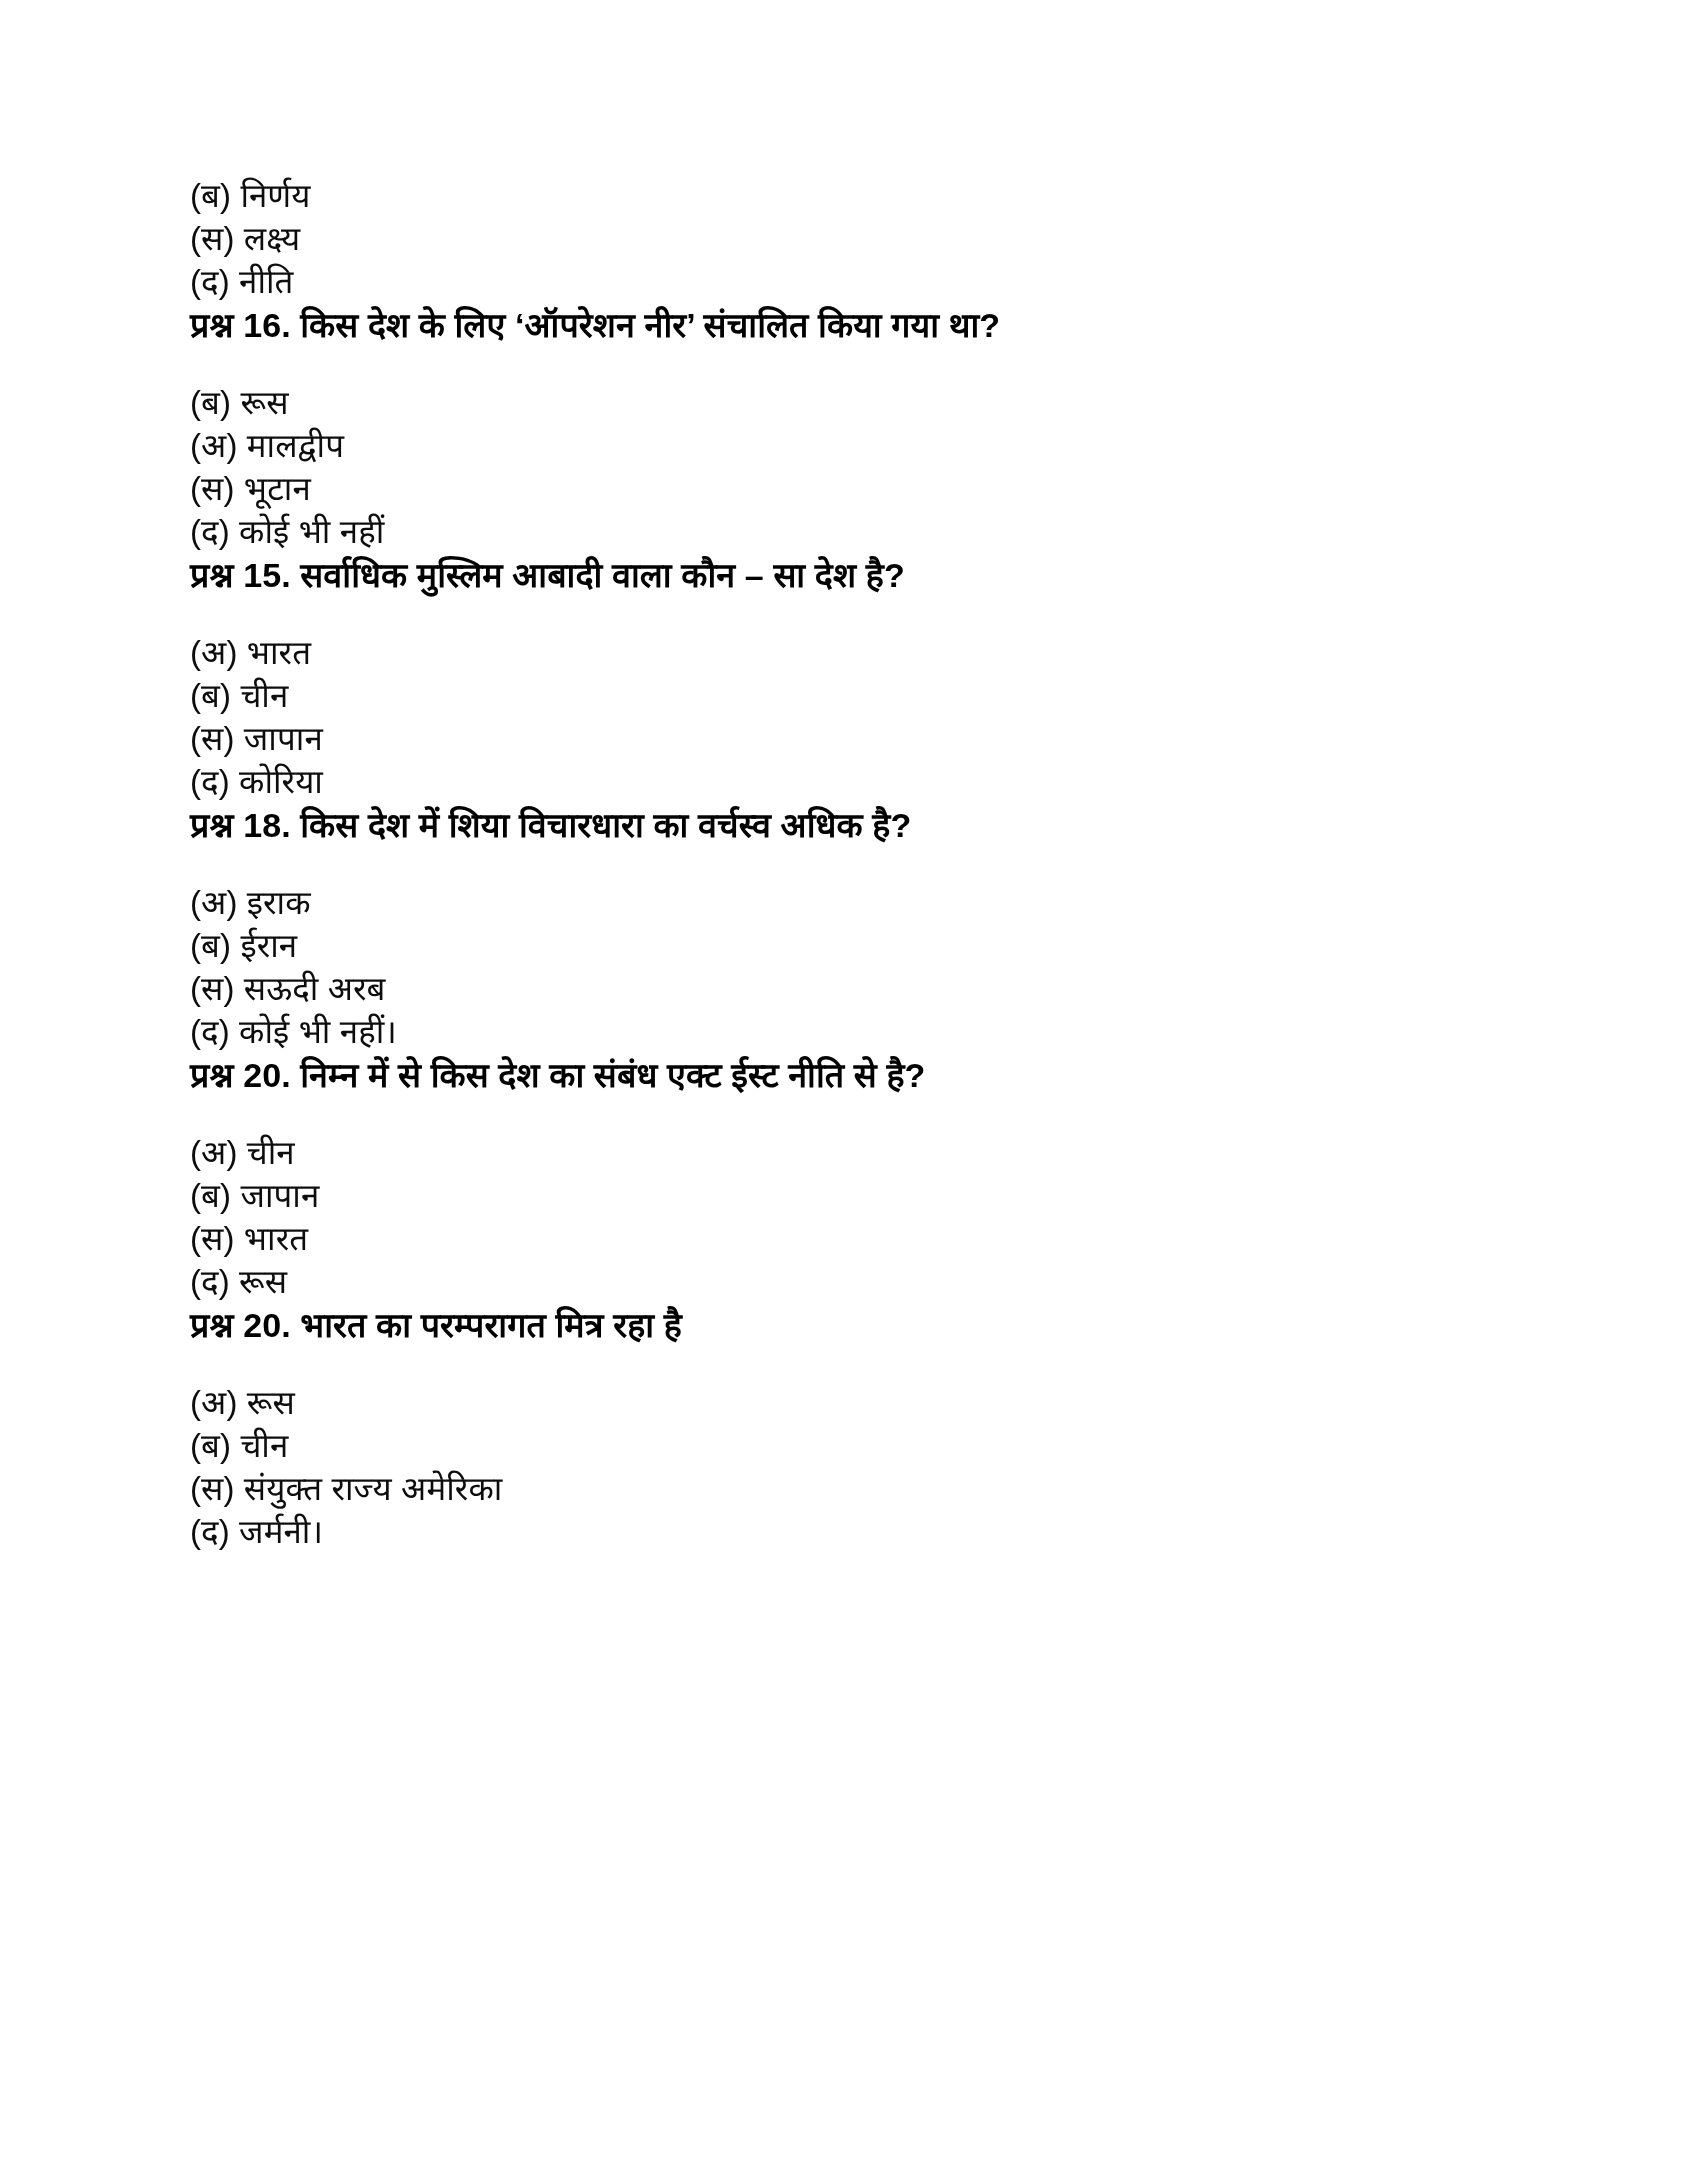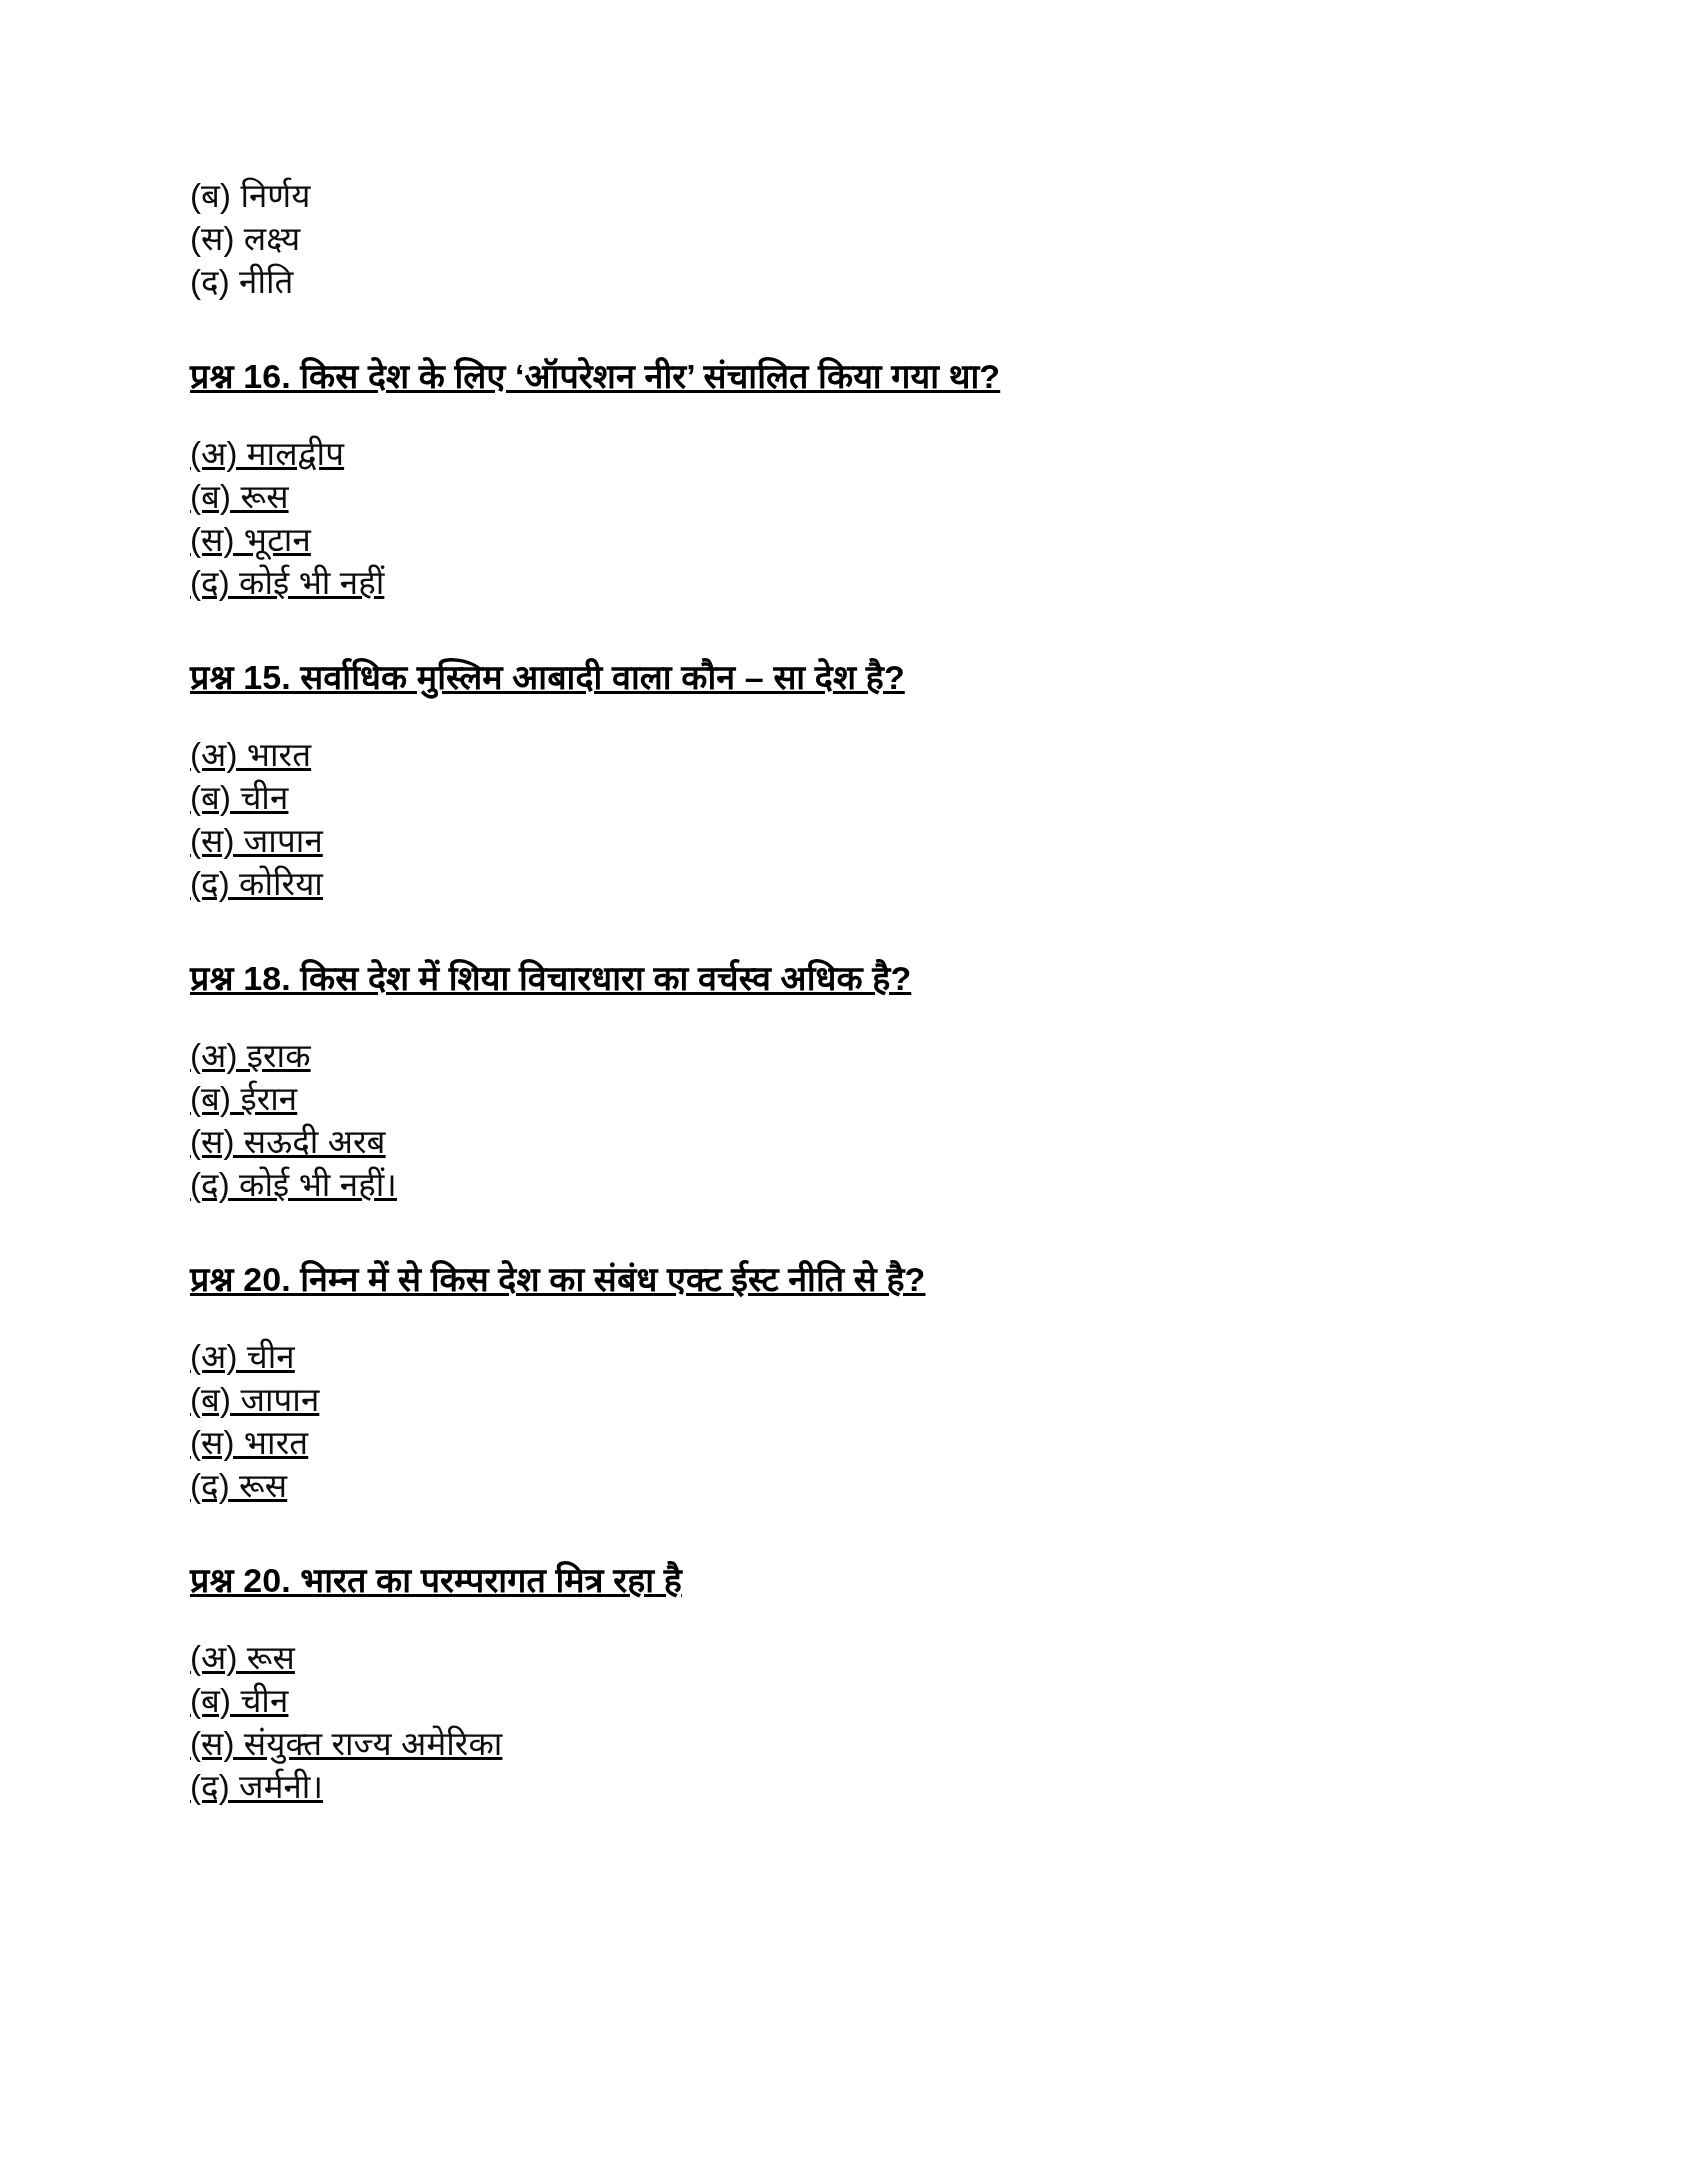--- a/index.html
+++ b/index.html
@@ -48,22 +48,20 @@
     font-size: 33px;
     font-weight: 400;
     line-height: 43px;
     color: #0d0d0d;
     white-space: nowrap;
     letter-spacing: 0.1px;
   }
 
   
   .qblock {
-    margin-top: 51px;
-    text-decoration: underline;
   }
 
   .qblock .question {
     font-family: "Liberation Sans", "DejaVu Sans", sans-serif;
     font-size: 34px;
     font-weight: 700;
     line-height: 44px;
     color: #000000;
     margin: 0 0 34px 0;
     white-space: nowrap;
@@ -89,22 +87,22 @@
       <ul class="option-list">
         <li class="option">(ब) निर्णय</li>
         <li class="option">(स) लक्ष्य</li>
         <li class="option">(द) नीति</li>
       </ul>
     </div>
 
     <div class="qblock">
       <p class="question">प्रश्न 16. किस देश के लिए ‘ऑपरेशन नीर’ संचालित किया गया था?</p>
       <ul class="option-list">
+        <li class="option">(ब) रूस</li>
         <li class="option">(अ) मालद्वीप</li>
-        <li class="option">(ब) रूस</li>
         <li class="option">(स) भूटान</li>
         <li class="option">(द) कोई भी नहीं</li>
       </ul>
     </div>
 
     <div class="qblock">
       <p class="question">प्रश्न 15. सर्वाधिक मुस्लिम आबादी वाला कौन – सा देश है?</p>
       <ul class="option-list">
         <li class="option">(अ) भारत</li>
         <li class="option">(ब) चीन</li>

